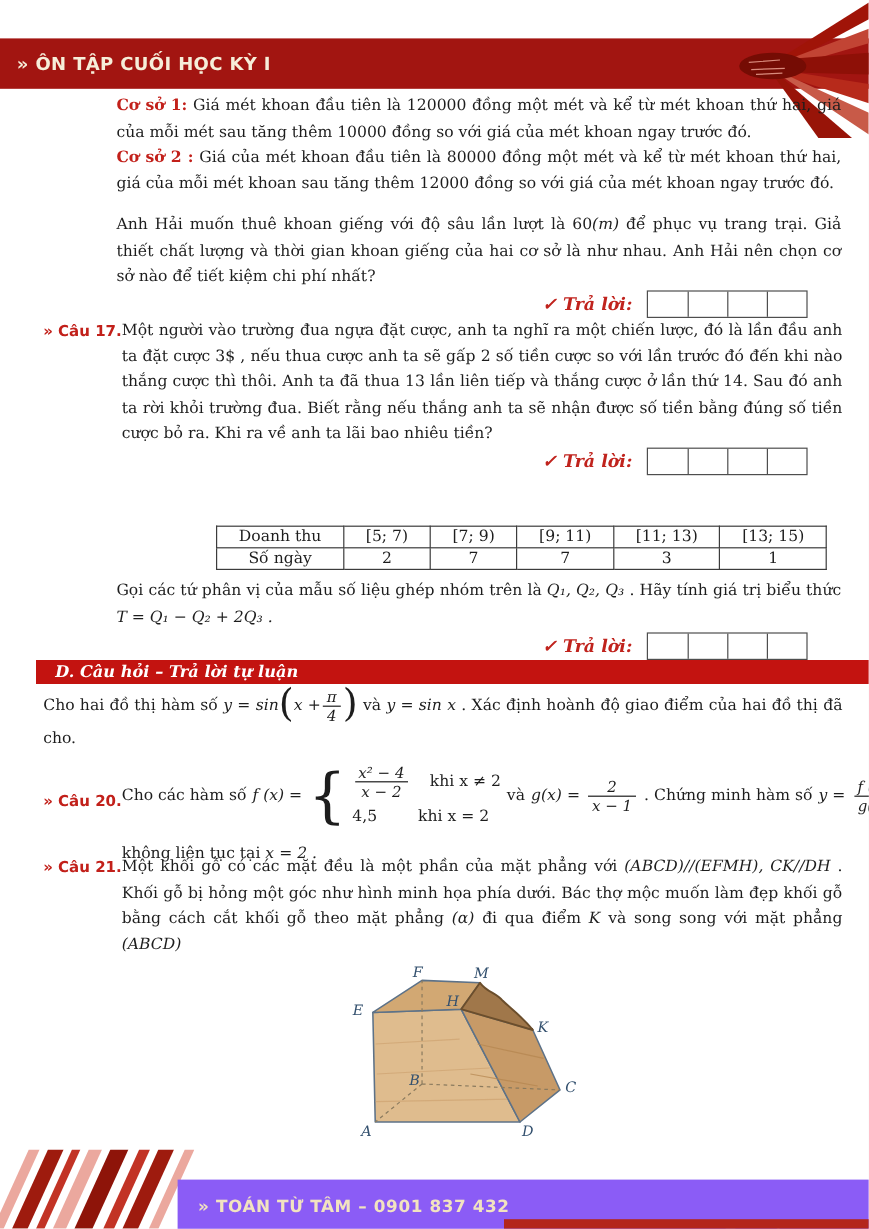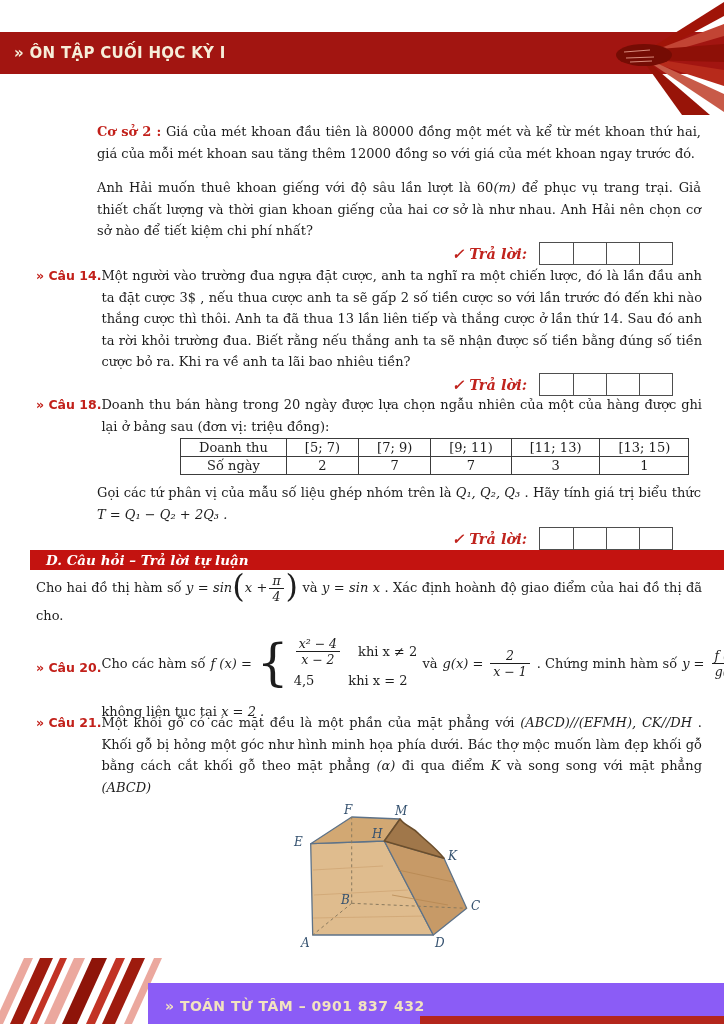--- a/index.html
+++ b/index.html
@@ -102,56 +102,55 @@
     <polygon points="94,50 170,2 170,16 96,56" fill="#a01408"></polygon>
     <polygon points="96,52 170,24 170,36 98,57" fill="#c24434"></polygon>
     <polygon points="92,50 170,44 170,62 92,60" fill="#8e1007"></polygon>
     <polygon points="94,58 170,70 170,86 96,62" fill="#b72a1b"></polygon>
     <polygon points="96,60 170,94 170,112 98,64" fill="#c85a48"></polygon>
     <polygon points="92,60 156,115 128,115 90,62" fill="#981408"></polygon>
     <ellipse cx="90" cy="55" rx="28" ry="11" fill="#750c04"></ellipse>
     <path d="M70,52 L96,50 M72,58 L100,57 M76,62 L98,61" stroke="#d98a7c" stroke-width="1" fill="none"></path>
   </svg>
 
+  <div class="para" style="top:78px">
+    <span class="red-label">Cơ sở 1:</span><span> Giá mét khoan đầu tiên là 120000 đồng một mét và kể từ mét khoan thứ hai, giá của mỗi mét sau tăng thêm 10000 đồng so với giá của mét khoan ngay trước đó.</span>
+  </div>
   <div class="para" style="top:121px">
     <span class="red-label">Cơ sở 2 :</span><span> Giá của mét khoan đầu tiên là 80000 đồng một mét và kể từ mét khoan thứ hai, giá của mỗi mét khoan sau tăng thêm 12000 đồng so với giá của mét khoan ngay trước đó.</span>
   </div>
   <div class="para" style="top:177px">
     <span>Anh Hải muốn thuê khoan giếng với độ sâu lần lượt là </span><span>60</span><span class="mi">(m)</span><span> để phục vụ trang trại. Giả thiết chất lượng và thời gian khoan giếng của hai cơ sở là như nhau. Anh Hải nên chọn cơ sở nào để tiết kiệm chi phí nhất?</span>
   </div>
 
   <div class="ansrow" style="top:241px">
     <span class="anslabel">✓ Trả lời:</span>
     <div class="ansbox">
       <div class="anscell"></div>
       <div class="anscell"></div>
       <div class="anscell"></div>
       <div class="anscell"></div>
     </div>
   </div>
 
   <div class="qrow" style="top:265px">
-    <span class="qlabel">» Câu 14.</span>
+    <span class="qlabel">» Câu 17.</span>
     <div class="qbody">Một người vào trường đua ngựa đặt cược, anh ta nghĩ ra một chiến lược, đó là lần đầu anh ta đặt cược 3$ , nếu thua cược anh ta sẽ gấp 2 số tiền cược so với lần trước đó đến khi nào thắng cược thì thôi. Anh ta đã thua 13 lần liên tiếp và thắng cược ở lần thứ 14. Sau đó anh ta rời khỏi trường đua. Biết rằng nếu thắng anh ta sẽ nhận được số tiền bằng đúng số tiền cược bỏ ra. Khi ra về anh ta lãi bao nhiêu tiền?</div>
   </div>
 
   <div class="ansrow" style="top:372px">
     <span class="anslabel">✓ Trả lời:</span>
     <div class="ansbox">
       <div class="anscell"></div>
       <div class="anscell"></div>
       <div class="anscell"></div>
       <div class="anscell"></div>
     </div>
   </div>
 
-  <div class="qrow" style="top:394px">
-    <span class="qlabel">» Câu 18.</span>
-    <div class="qbody">Doanh thu bán hàng trong 20 ngày được lựa chọn ngẫu nhiên của một của hàng được ghi lại ở bảng sau (đơn vị: triệu đồng):</div>
-  </div>
 
   <table class="dtable" style="top:438px">
     <tbody>
         <tr>
       <td class="first">Doanh thu</td>
       <td>[5; 7)</td>
       <td>[7; 9)</td>
       <td>[9; 11)</td>
       <td>[11; 13)</td>
       <td>[13; 15)</td>

